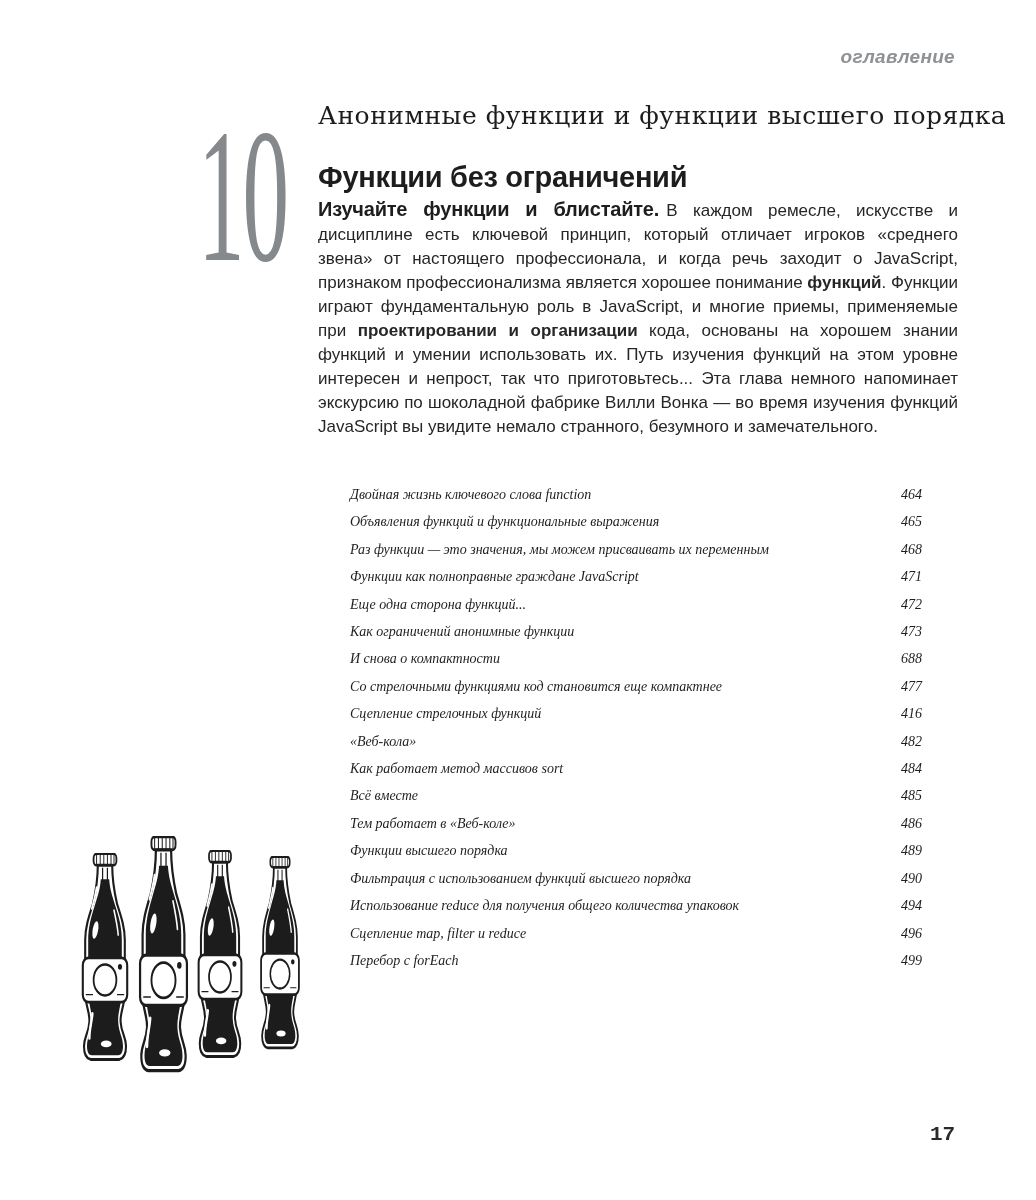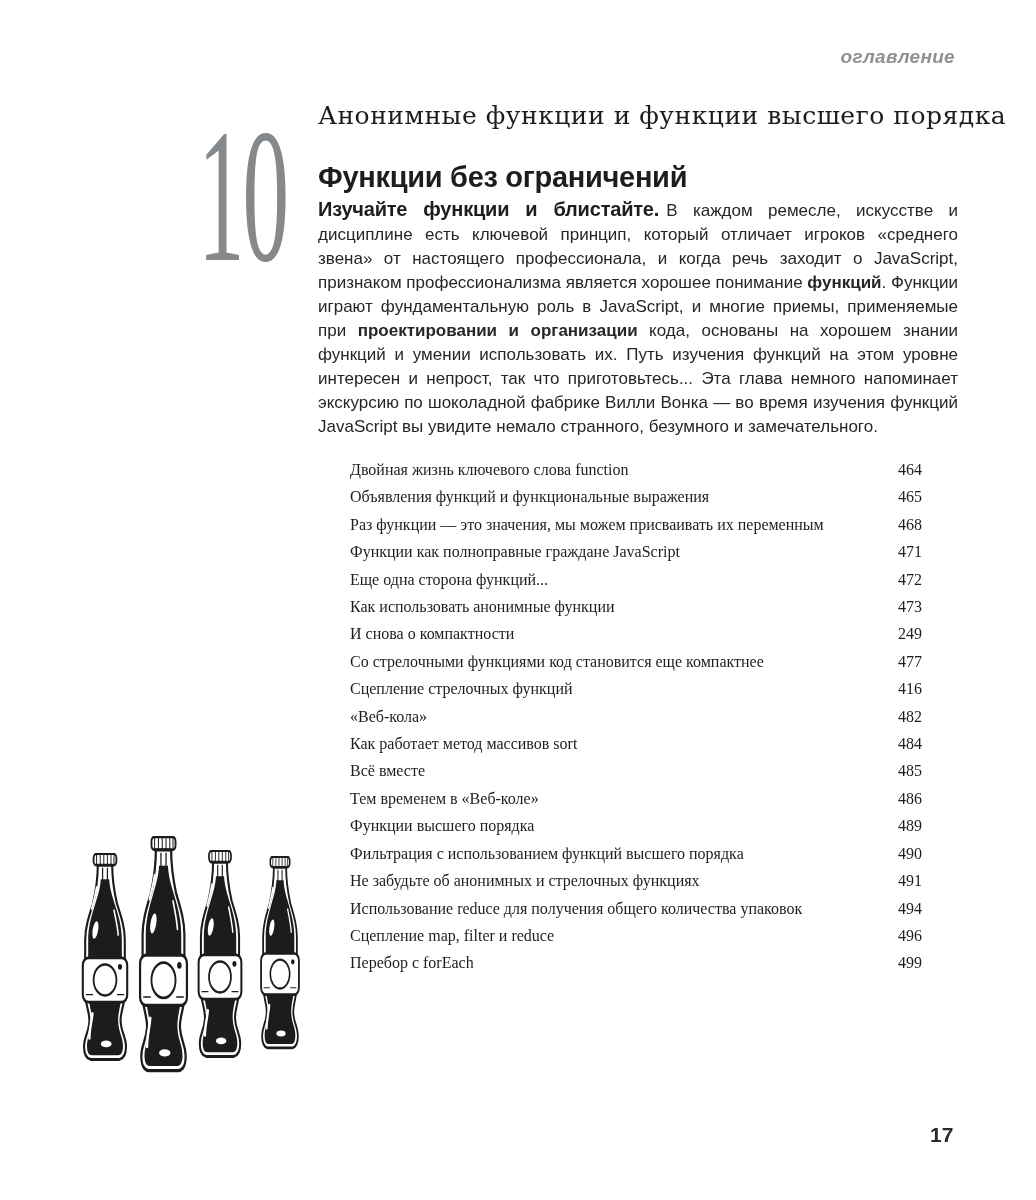--- a/index.html
+++ b/index.html
@@ -38,30 +38,30 @@
   }
 
   .intro{
     margin:3px 0 0;font-size:17px;line-height:24px;
     text-align:justify;color:#262626;
   }
   .intro .lead{font-size:20px;font-weight:bold;margin-right:7px;letter-spacing:-.2px;color:#1d1d1d;}
   .intro strong{font-weight:bold;}
 
   .toc{
-    position:absolute;left:350px;top:456px;width:572px;
-    font-family:"Liberation Serif",serif;font-size:16px;color:#1e1e1e;
+    position:absolute;left:350px;top:481px;width:572px;
+    font-family:"Liberation Serif",serif;font-size:14px;color:#1e1e1e;font-style:italic;
   }
   .toc-row{display:flex;justify-content:space-between;align-items:baseline;line-height:27.4px;}
   .toc-title{white-space:nowrap;}
   .toc-page{}
 
   .bottles{position:absolute;left:70px;top:818px;width:250px;height:265px;}
 
-  .page-num{position:absolute;left:930px;top:1123px;font-size:21px;font-weight:bold;color:#2a2a2a;}
+  .page-num{position:absolute;left:930px;top:1123px;font-size:21px;font-weight:bold;color:#2a2a2a;font-family:Liberation Mono, monospace;}
 </style>
 </head>
 <body>
 
 <div class="page">
 
   <div class="corner-label">оглавление</div>
 
   <div class="chapter-number">10</div>
 
@@ -86,26 +86,26 @@
       </div>
       <div class="toc-row">
         <span class="toc-title">Функции как полноправные граждане JavaScript</span>
         <span class="toc-page">471</span>
       </div>
       <div class="toc-row">
         <span class="toc-title">Еще одна сторона функций...</span>
         <span class="toc-page">472</span>
       </div>
       <div class="toc-row">
-        <span class="toc-title">Как использовать анонимные функции</span>
+        <span class="toc-title">Как ограничений анонимные функции</span>
         <span class="toc-page">473</span>
       </div>
       <div class="toc-row">
         <span class="toc-title">И снова о компактности</span>
-        <span class="toc-page">249</span>
+        <span class="toc-page">688</span>
       </div>
       <div class="toc-row">
         <span class="toc-title">Со стрелочными функциями код становится еще компактнее</span>
         <span class="toc-page">477</span>
       </div>
       <div class="toc-row">
         <span class="toc-title">Сцепление стрелочных функций</span>
         <span class="toc-page">416</span>
       </div>
       <div class="toc-row">
@@ -114,34 +114,30 @@
       </div>
       <div class="toc-row">
         <span class="toc-title">Как работает метод массивов sort</span>
         <span class="toc-page">484</span>
       </div>
       <div class="toc-row">
         <span class="toc-title">Всё вместе</span>
         <span class="toc-page">485</span>
       </div>
       <div class="toc-row">
-        <span class="toc-title">Тем временем в «Веб-коле»</span>
+        <span class="toc-title">Тем работает в «Веб-коле»</span>
         <span class="toc-page">486</span>
       </div>
       <div class="toc-row">
         <span class="toc-title">Функции высшего порядка</span>
         <span class="toc-page">489</span>
       </div>
       <div class="toc-row">
         <span class="toc-title">Фильтрация с использованием функций высшего порядка</span>
         <span class="toc-page">490</span>
-      </div>
-      <div class="toc-row">
-        <span class="toc-title">Не забудьте об анонимных и стрелочных функциях</span>
-        <span class="toc-page">491</span>
       </div>
       <div class="toc-row">
         <span class="toc-title">Использование reduce для получения общего количества упаковок</span>
         <span class="toc-page">494</span>
       </div>
       <div class="toc-row">
         <span class="toc-title">Сцепление map, filter и reduce</span>
         <span class="toc-page">496</span>
       </div>
       <div class="toc-row">

